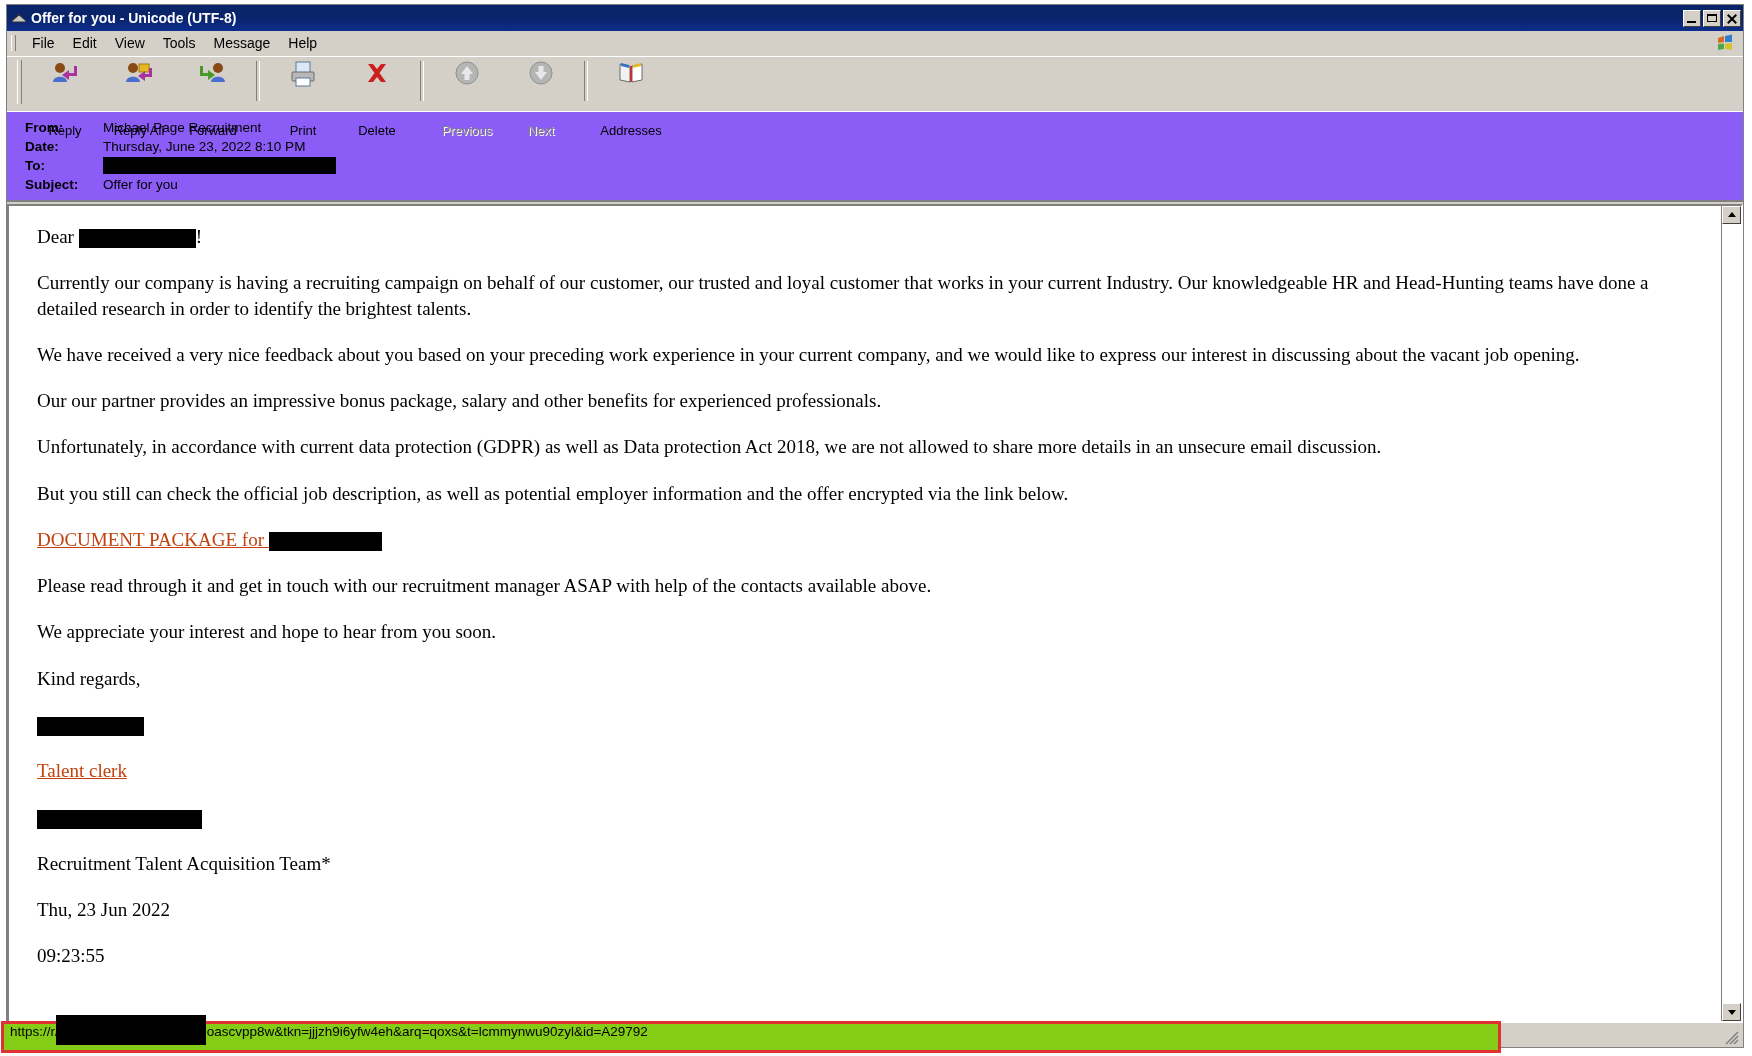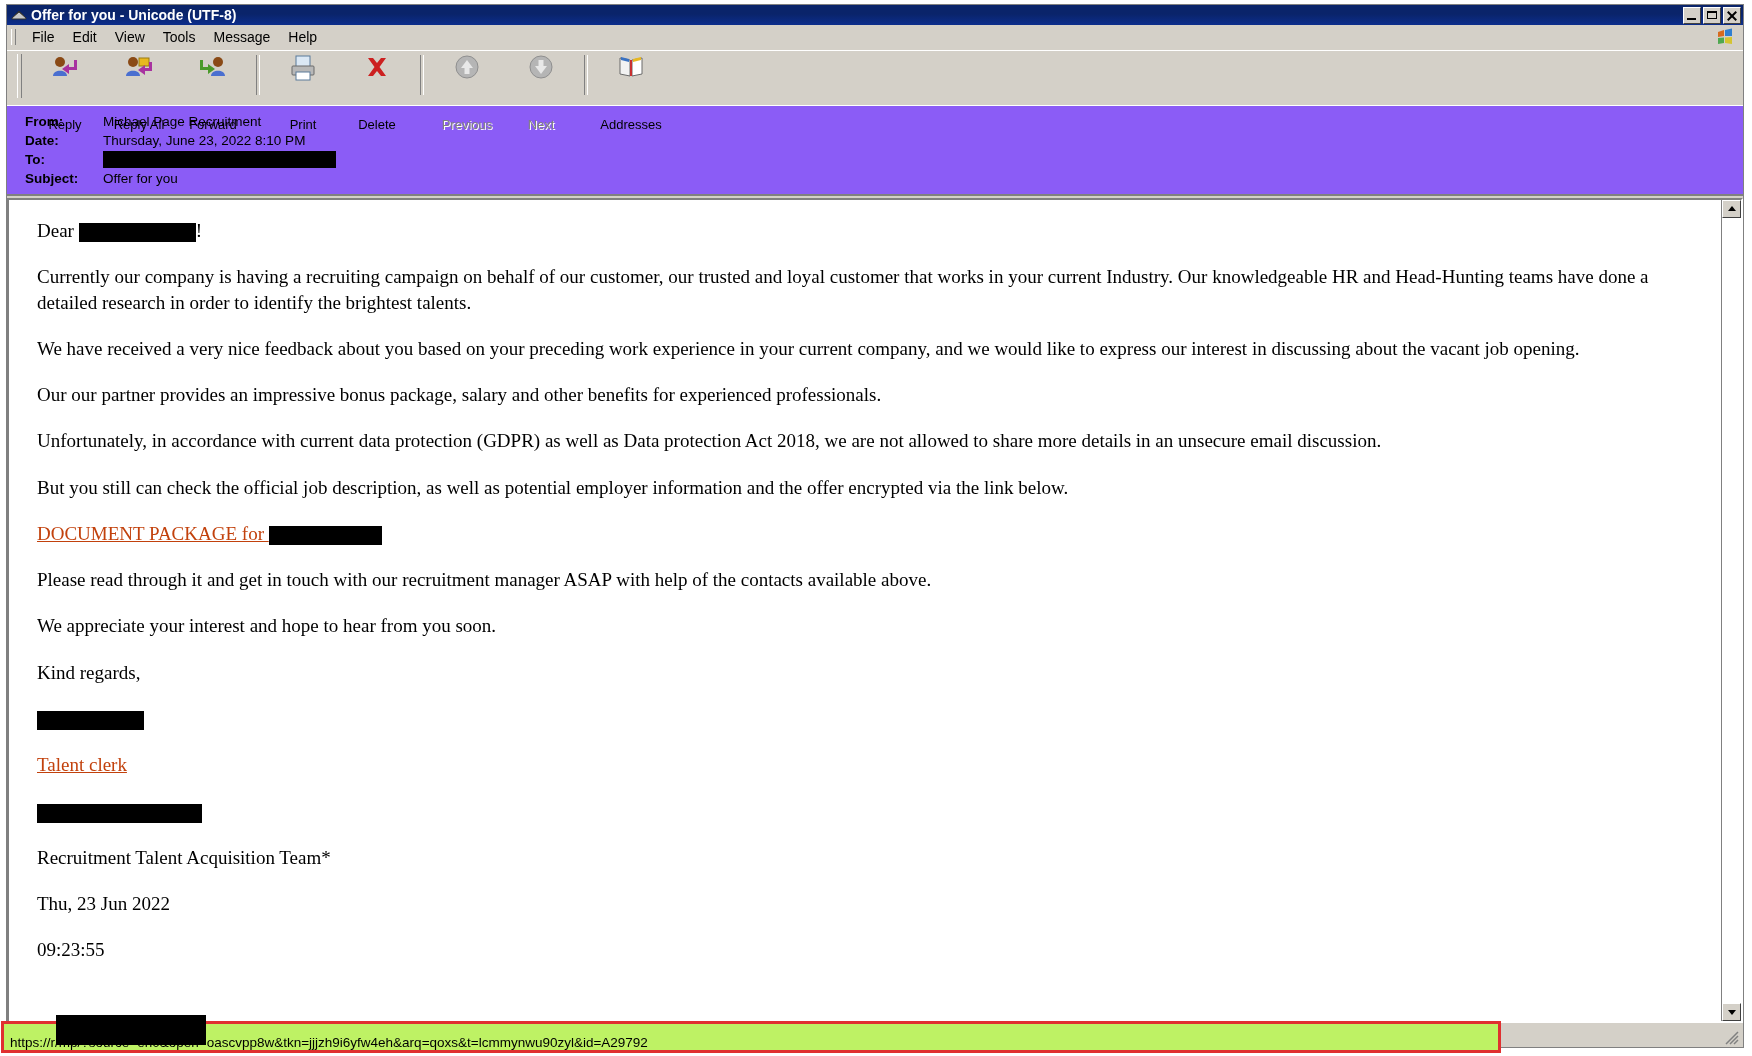--- a/index.html
+++ b/index.html
@@ -23,21 +23,21 @@
     height: 1044px;
     background: #d4d0c8;
     border: 1px solid #808080;
     box-sizing: border-box;
     display: flex;
     flex-direction: column;
   }
 
   
   .titlebar {
-    height: 20px;
+    height: 26px;
     background: linear-gradient(to bottom, #0a246a 0%, #0a246a 45%, #0c2d8c 100%);
     display: flex;
     align-items: center;
     padding: 0 2px 0 4px;
     flex: 0 0 auto;
   }
   .titlebar-icon {
     width: 16px;
     height: 16px;
     margin-right: 4px;
@@ -271,22 +271,22 @@
   }
   .status-url-wrap {
     position: absolute;
     left: -6px;
     top: -2px;
     width: 1500px;
     height: 32px;
     border: 3px solid #e03030;
     box-sizing: border-box;
     display: flex;
-    align-items: flex-end;
-    background: #bef264;
+    align-items: flex-start;
+    background: #84cc16;
   }
   .status-url {
     font-size: 13.5px;
     color: #000;
     white-space: nowrap;
     padding-left: 6px;
     font-family: "Liberation Sans", sans-serif;
     display: flex;
     align-items: center;
   }

